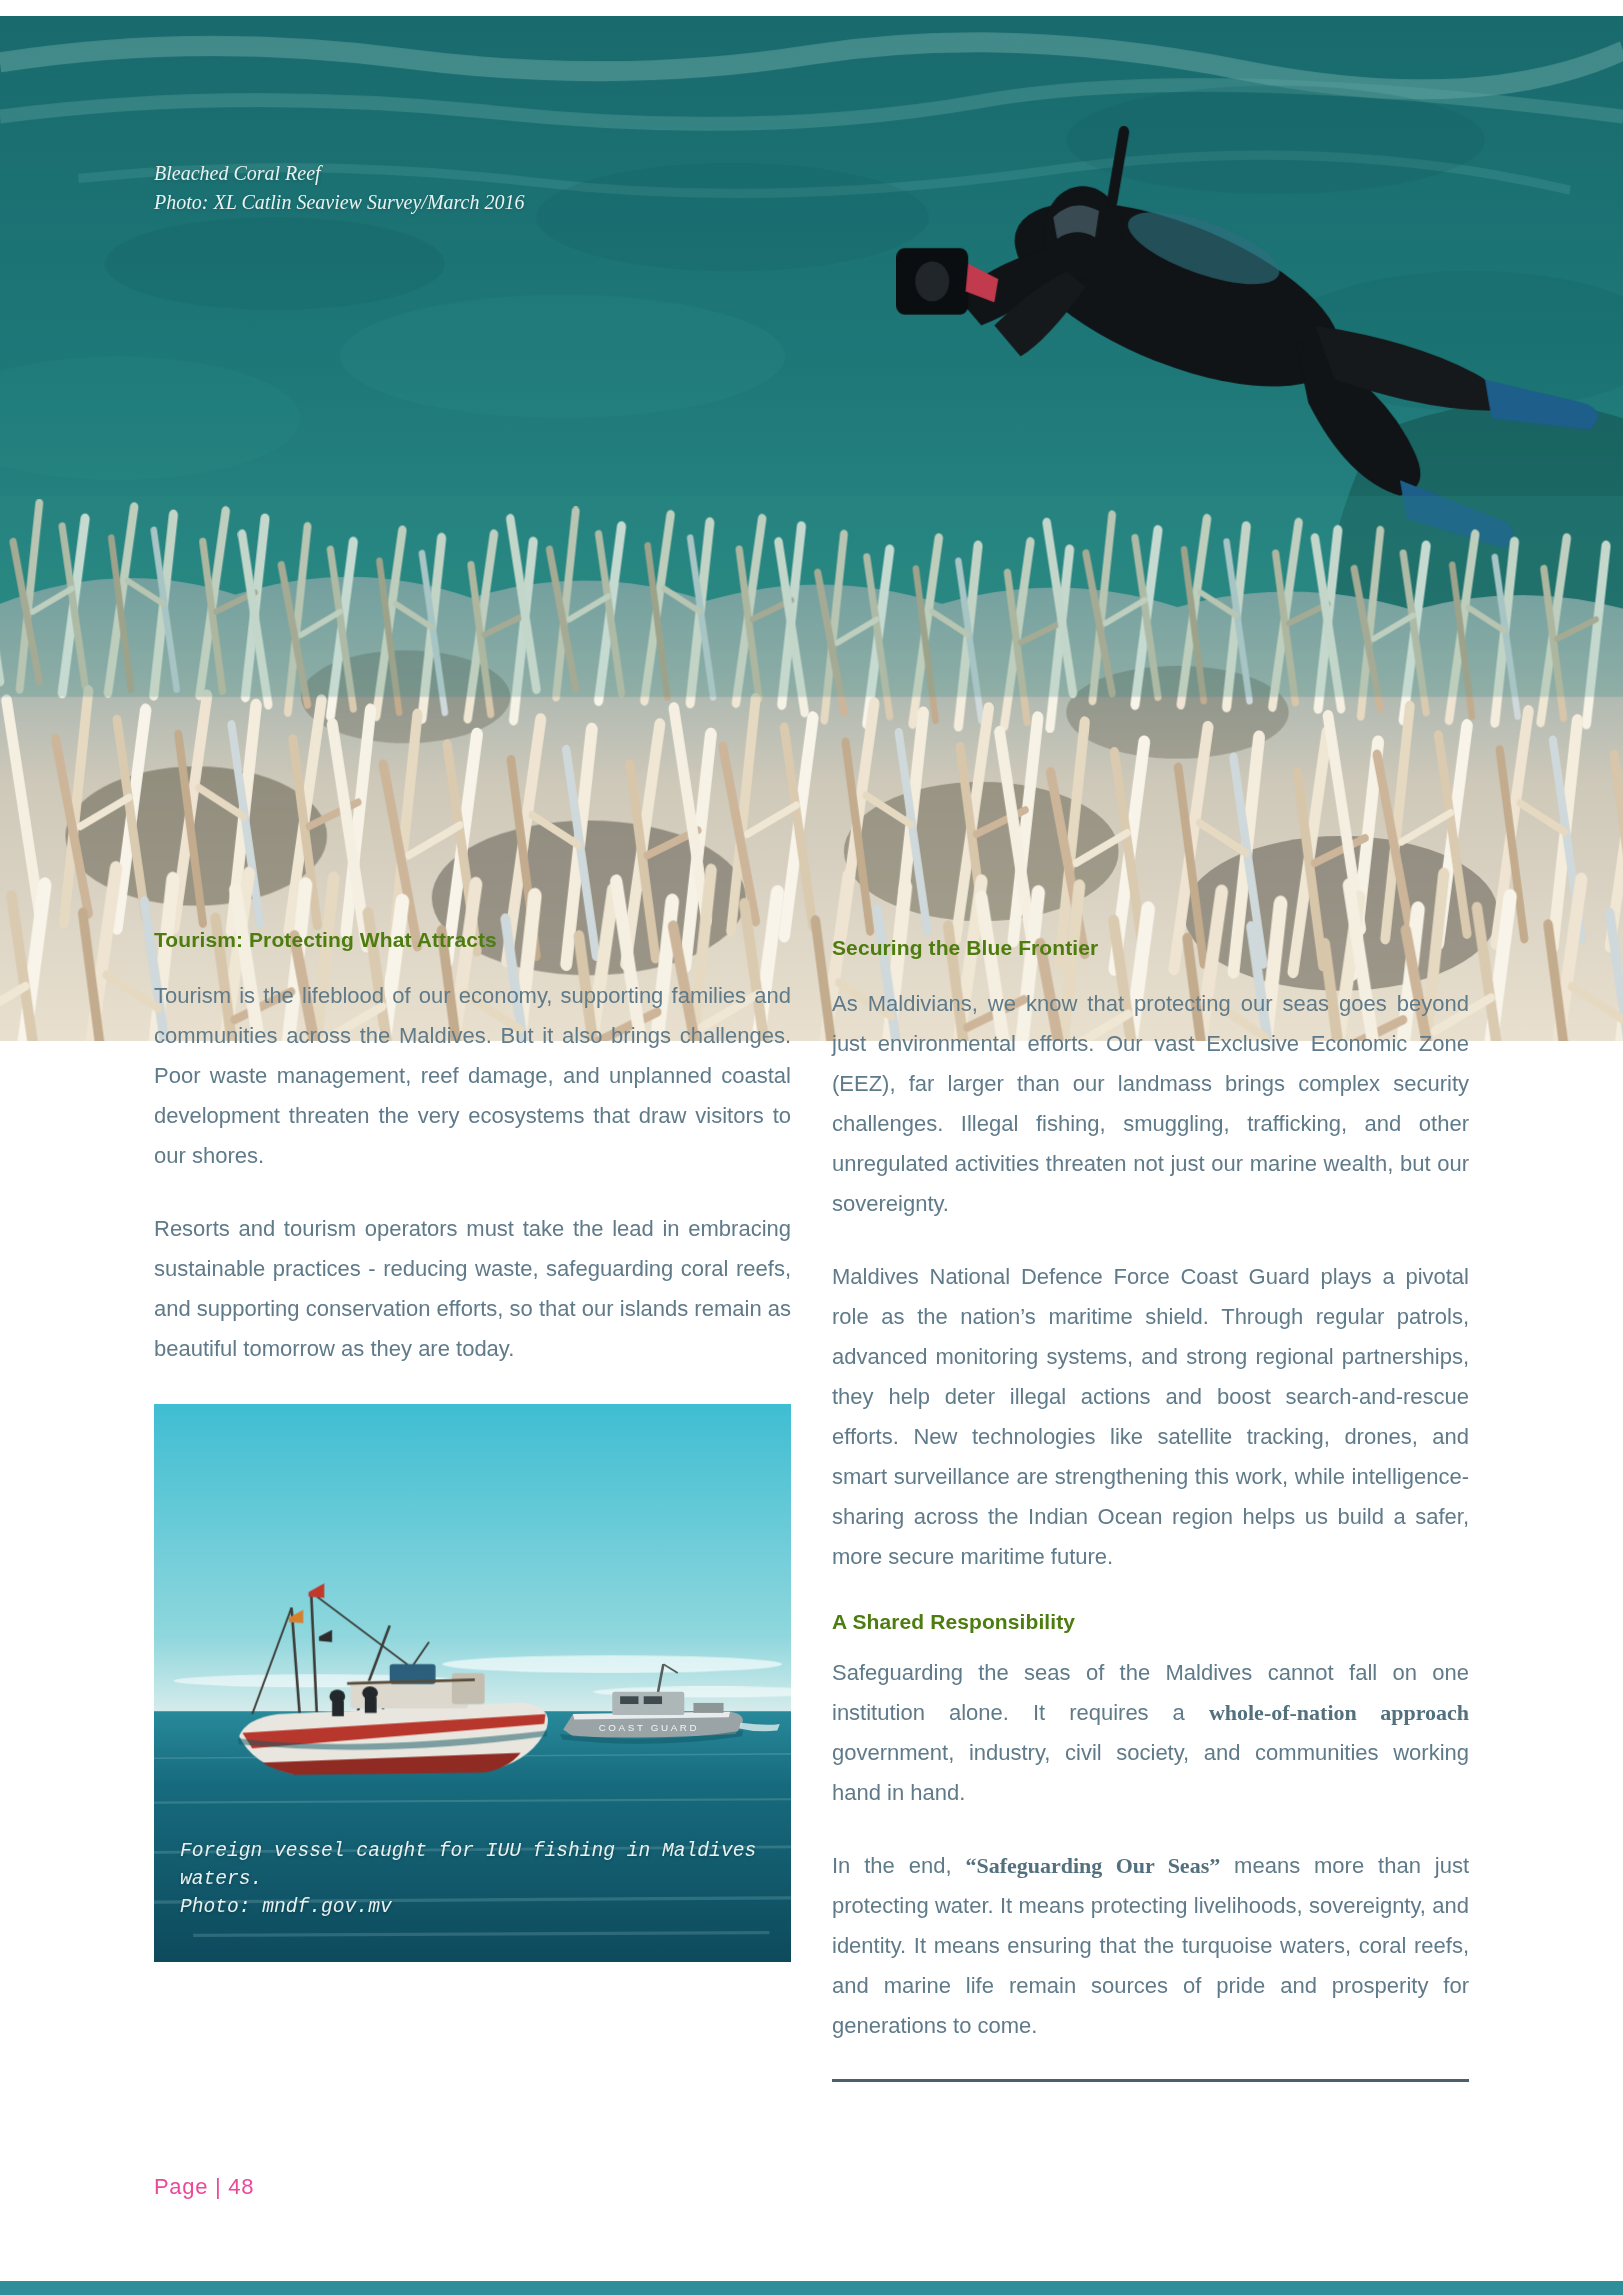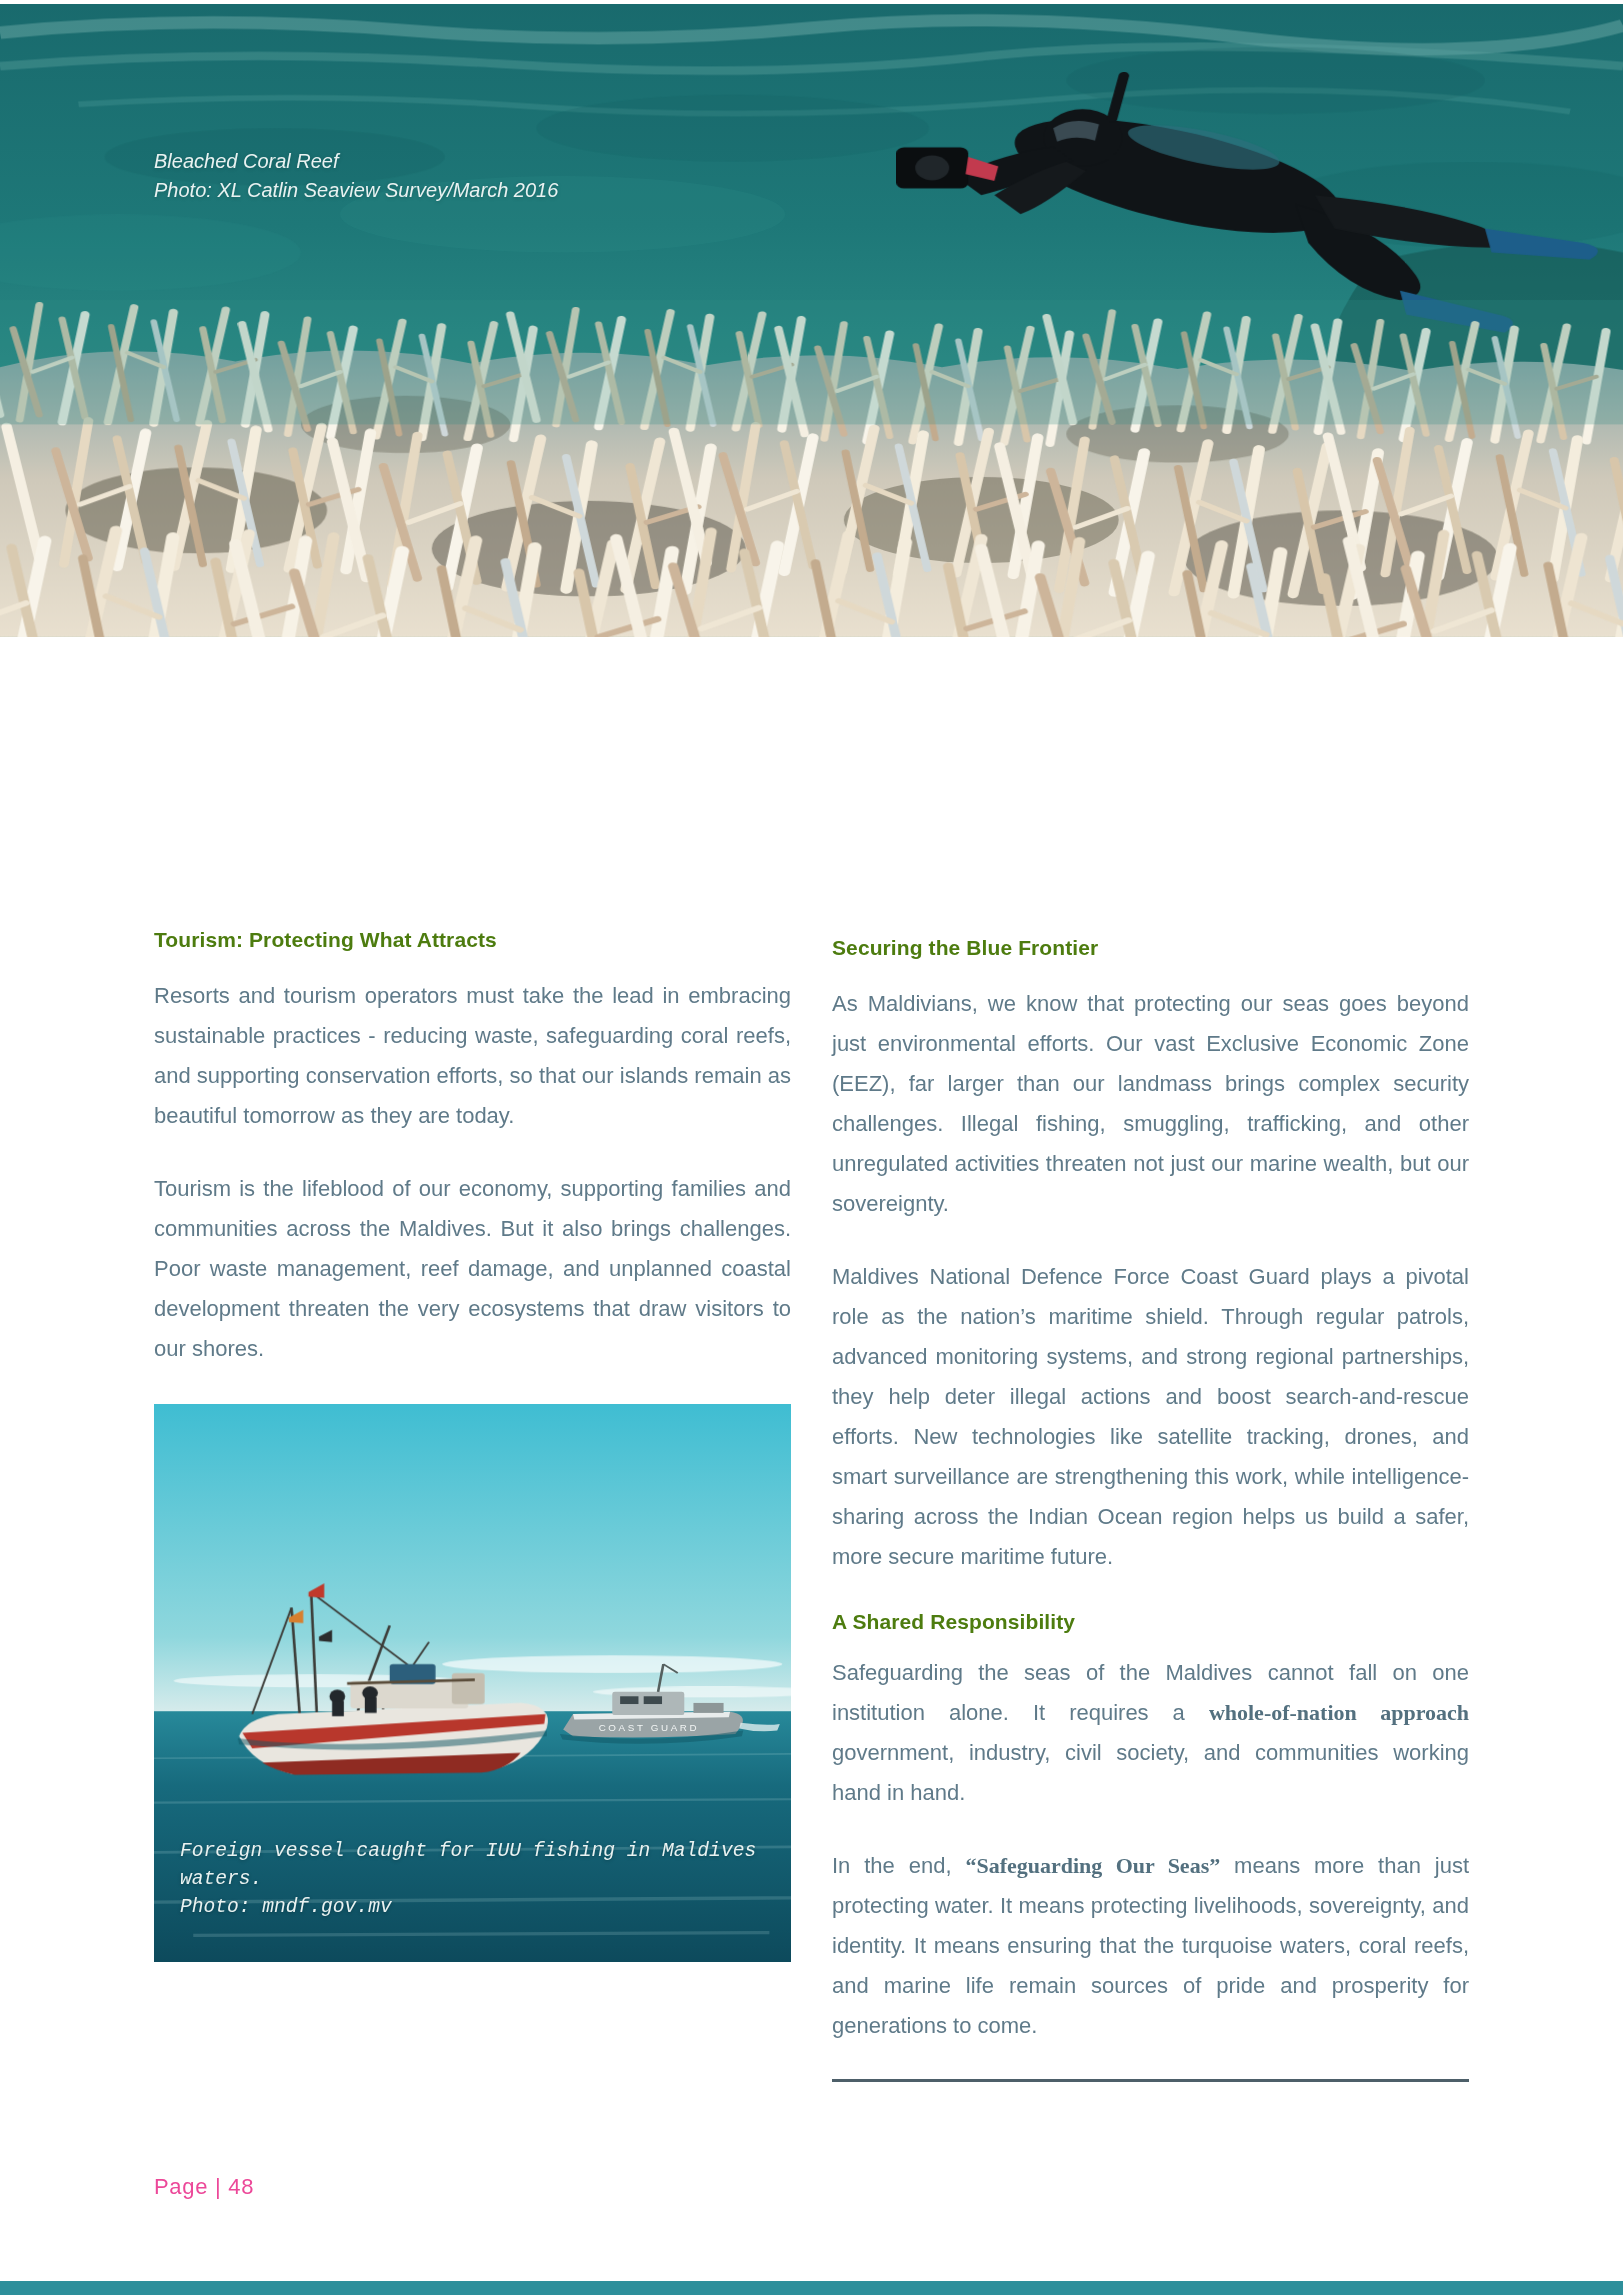--- a/index.html
+++ b/index.html
@@ -4,21 +4,21 @@
 <style>
   html,body{margin:0;padding:0;background:#ffffff;}
   .page{
     position:relative;
     width:1623px;height:2295px;
     background:#ffffff;
     font-family:"Liberation Sans", sans-serif;
     overflow:hidden;
   }
   
-  .hero{position:absolute;left:0;top:4px;width:1623px;height:633px;overflow:hidden;}
+  .hero{position:absolute;left:0;top:16px;width:1623px;height:1025px;overflow:hidden;font-family:Liberation Serif, serif;}
   .hero svg{display:block;width:100%;height:100%;}
   .hero-caption{
     position:absolute;left:154px;top:143px;
     color:#e9f2f1;font-style:italic;font-size:20px;line-height:29px;
     text-shadow:0 0.7px 3.9px rgba(0,40,40,.25);
   }
   
   .col{position:absolute;top:928px;width:637px;}
   .col-left{left:154px;}
   .col-right{left:832px;margin-top:8px;}
@@ -179,22 +179,22 @@
     </svg>
 
     <div class="hero-caption">
       <div>Bleached Coral Reef</div>
       <div>Photo: XL Catlin Seaview Survey/March 2016</div>
     </div>
   </div>
 
   <div class="col col-left">
     <h2 class="sec">Tourism: Protecting What Attracts</h2>
+    <p>Tourism is the lifeblood of our economy, supporting families and communities across the Maldives. But it also brings challenges. Poor waste management, reef damage, and unplanned coastal development threaten the very ecosystems that draw visitors to our shores.</p>
     <p>Resorts and tourism operators must take the lead in embracing sustainable practices - reducing waste, safeguarding coral reefs, and supporting conservation efforts, so that our islands remain as beautiful tomorrow as they are today.</p>
-    <p>Tourism is the lifeblood of our economy, supporting families and communities across the Maldives. But it also brings challenges. Poor waste management, reef damage, and unplanned coastal development threaten the very ecosystems that draw visitors to our shores.</p>
 
     <div class="figure">
       <svg viewBox="0 0 973 1008" preserveAspectRatio="none">
         <defs>
           <linearGradient id="skyG" x1="0" y1="0" x2="0" y2="1">
             <stop offset="0" stop-color="#3fbdd2"></stop>
             <stop offset="0.75" stop-color="#8fd7dd"></stop>
             <stop offset="1" stop-color="#d8ecec"></stop>
           </linearGradient>
           <linearGradient id="seaG" x1="0" y1="0" x2="0" y2="1">

